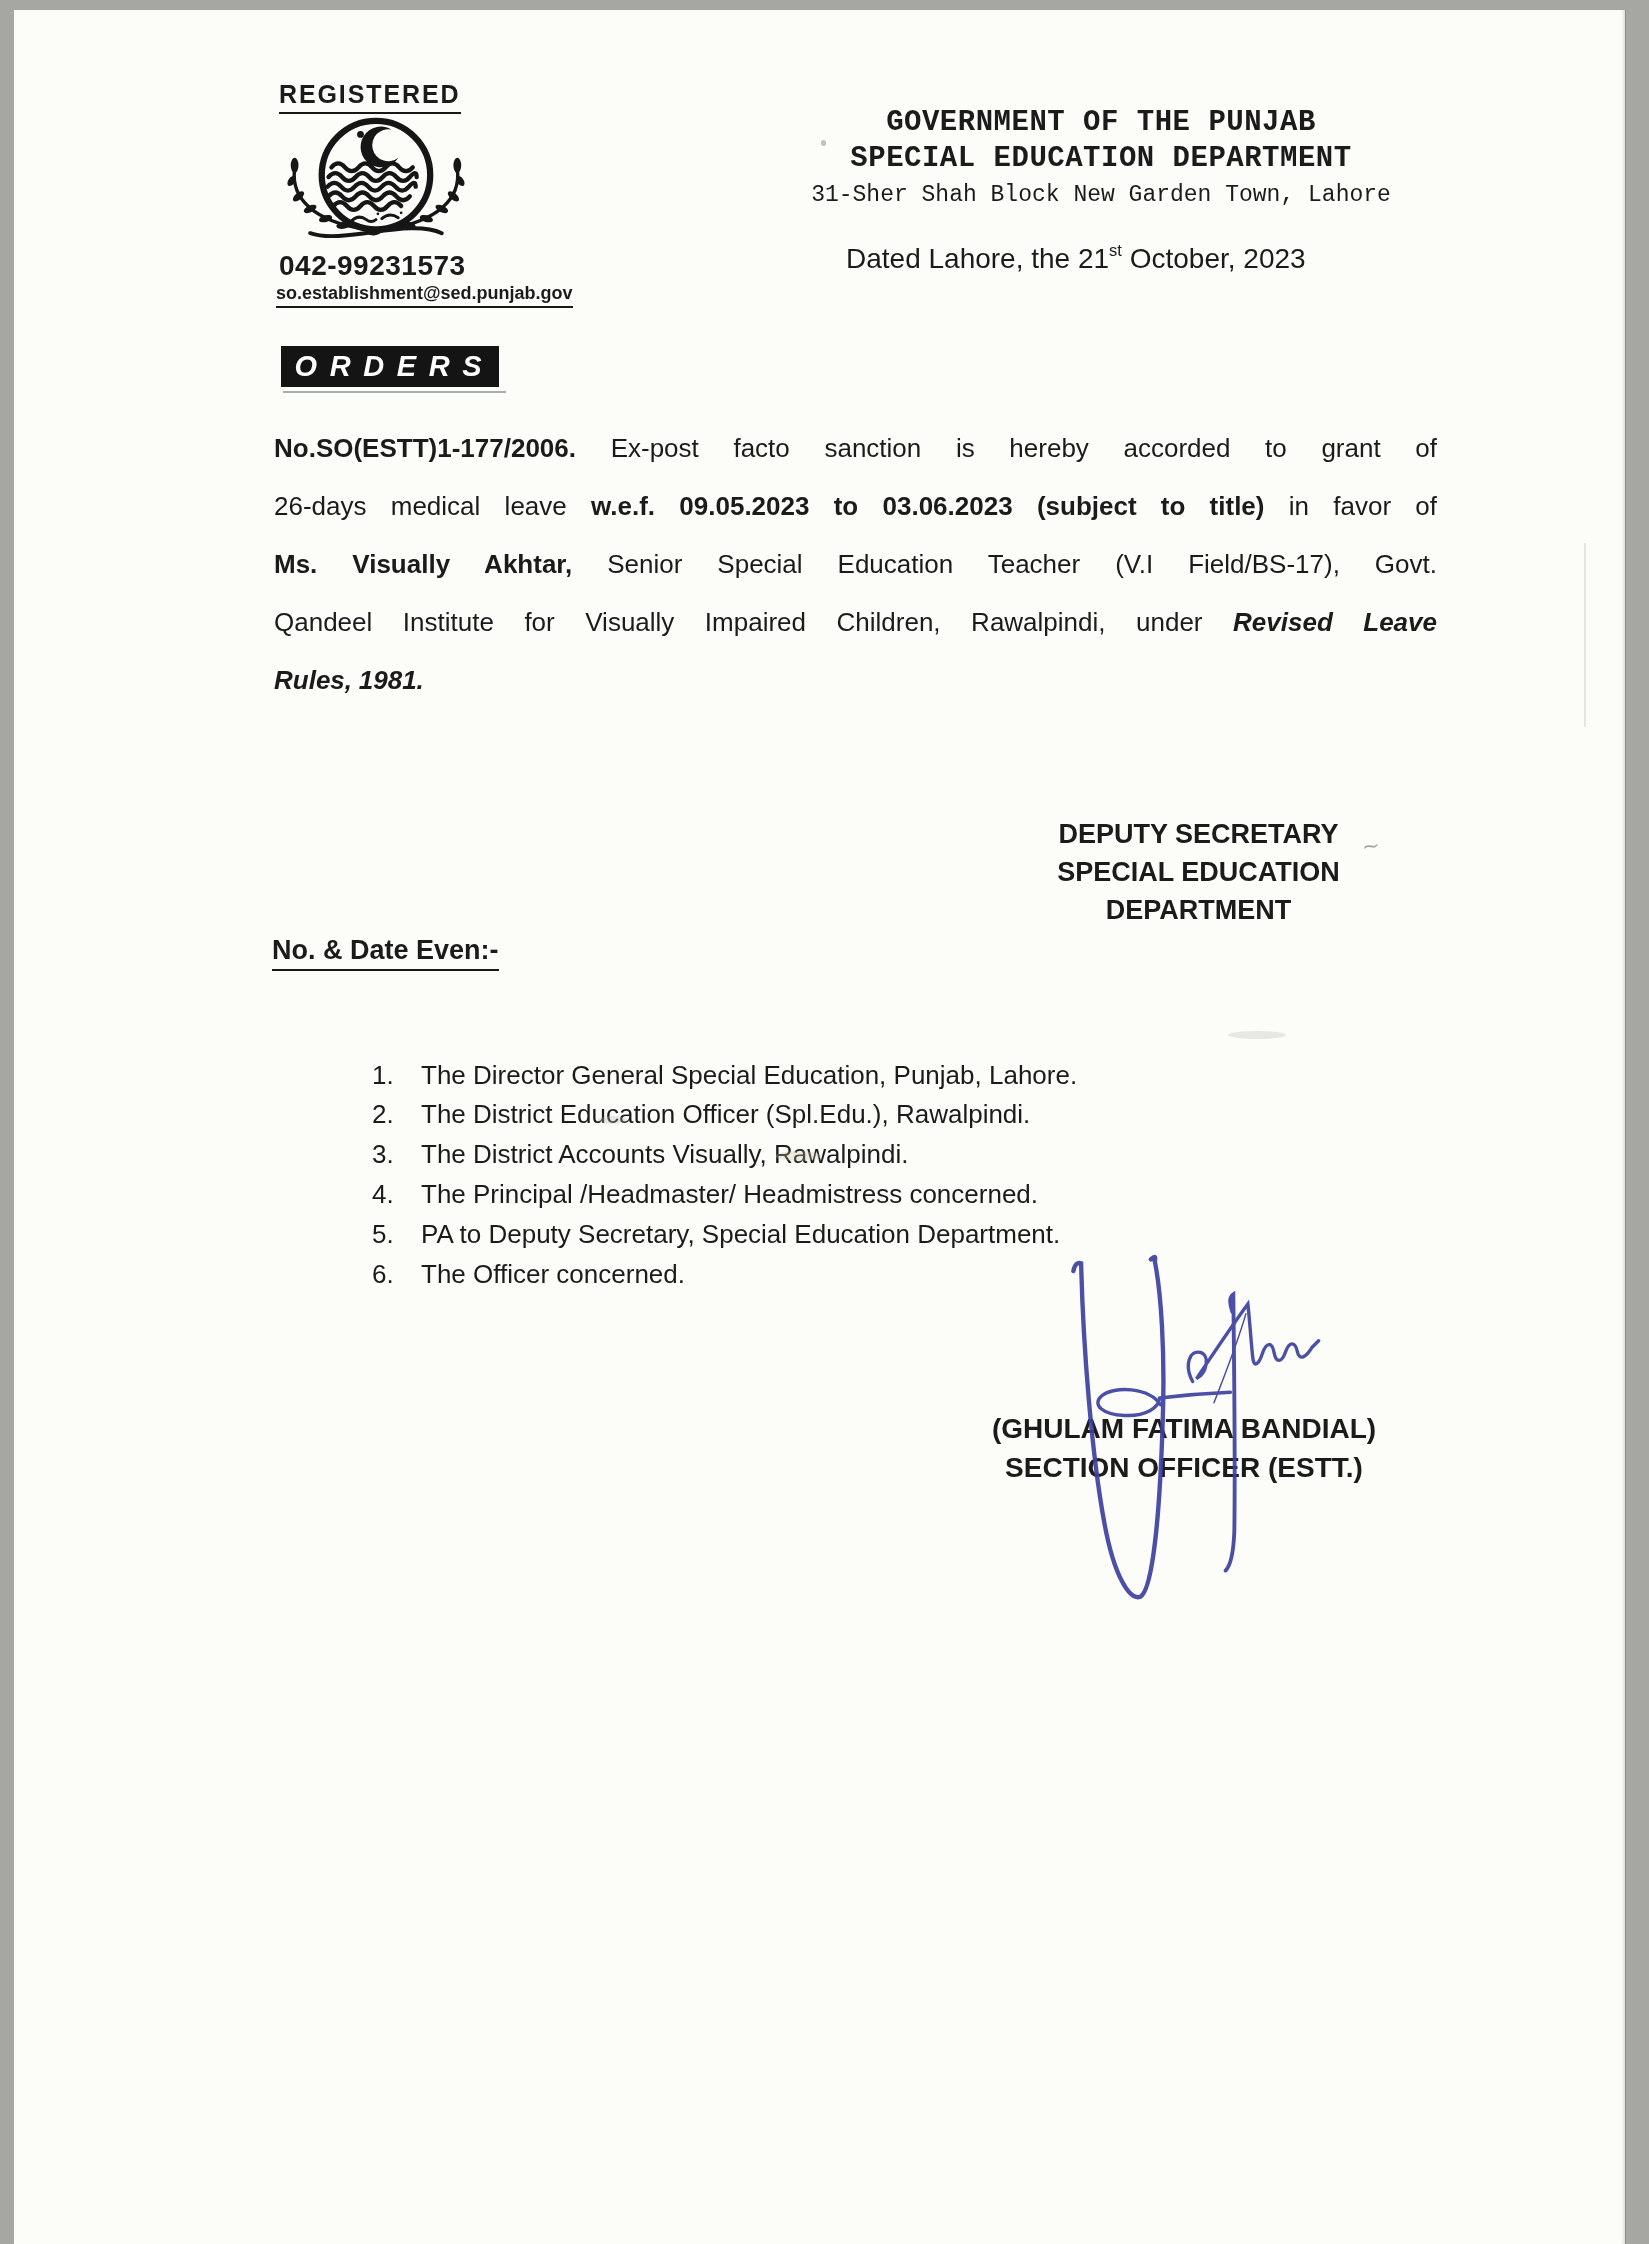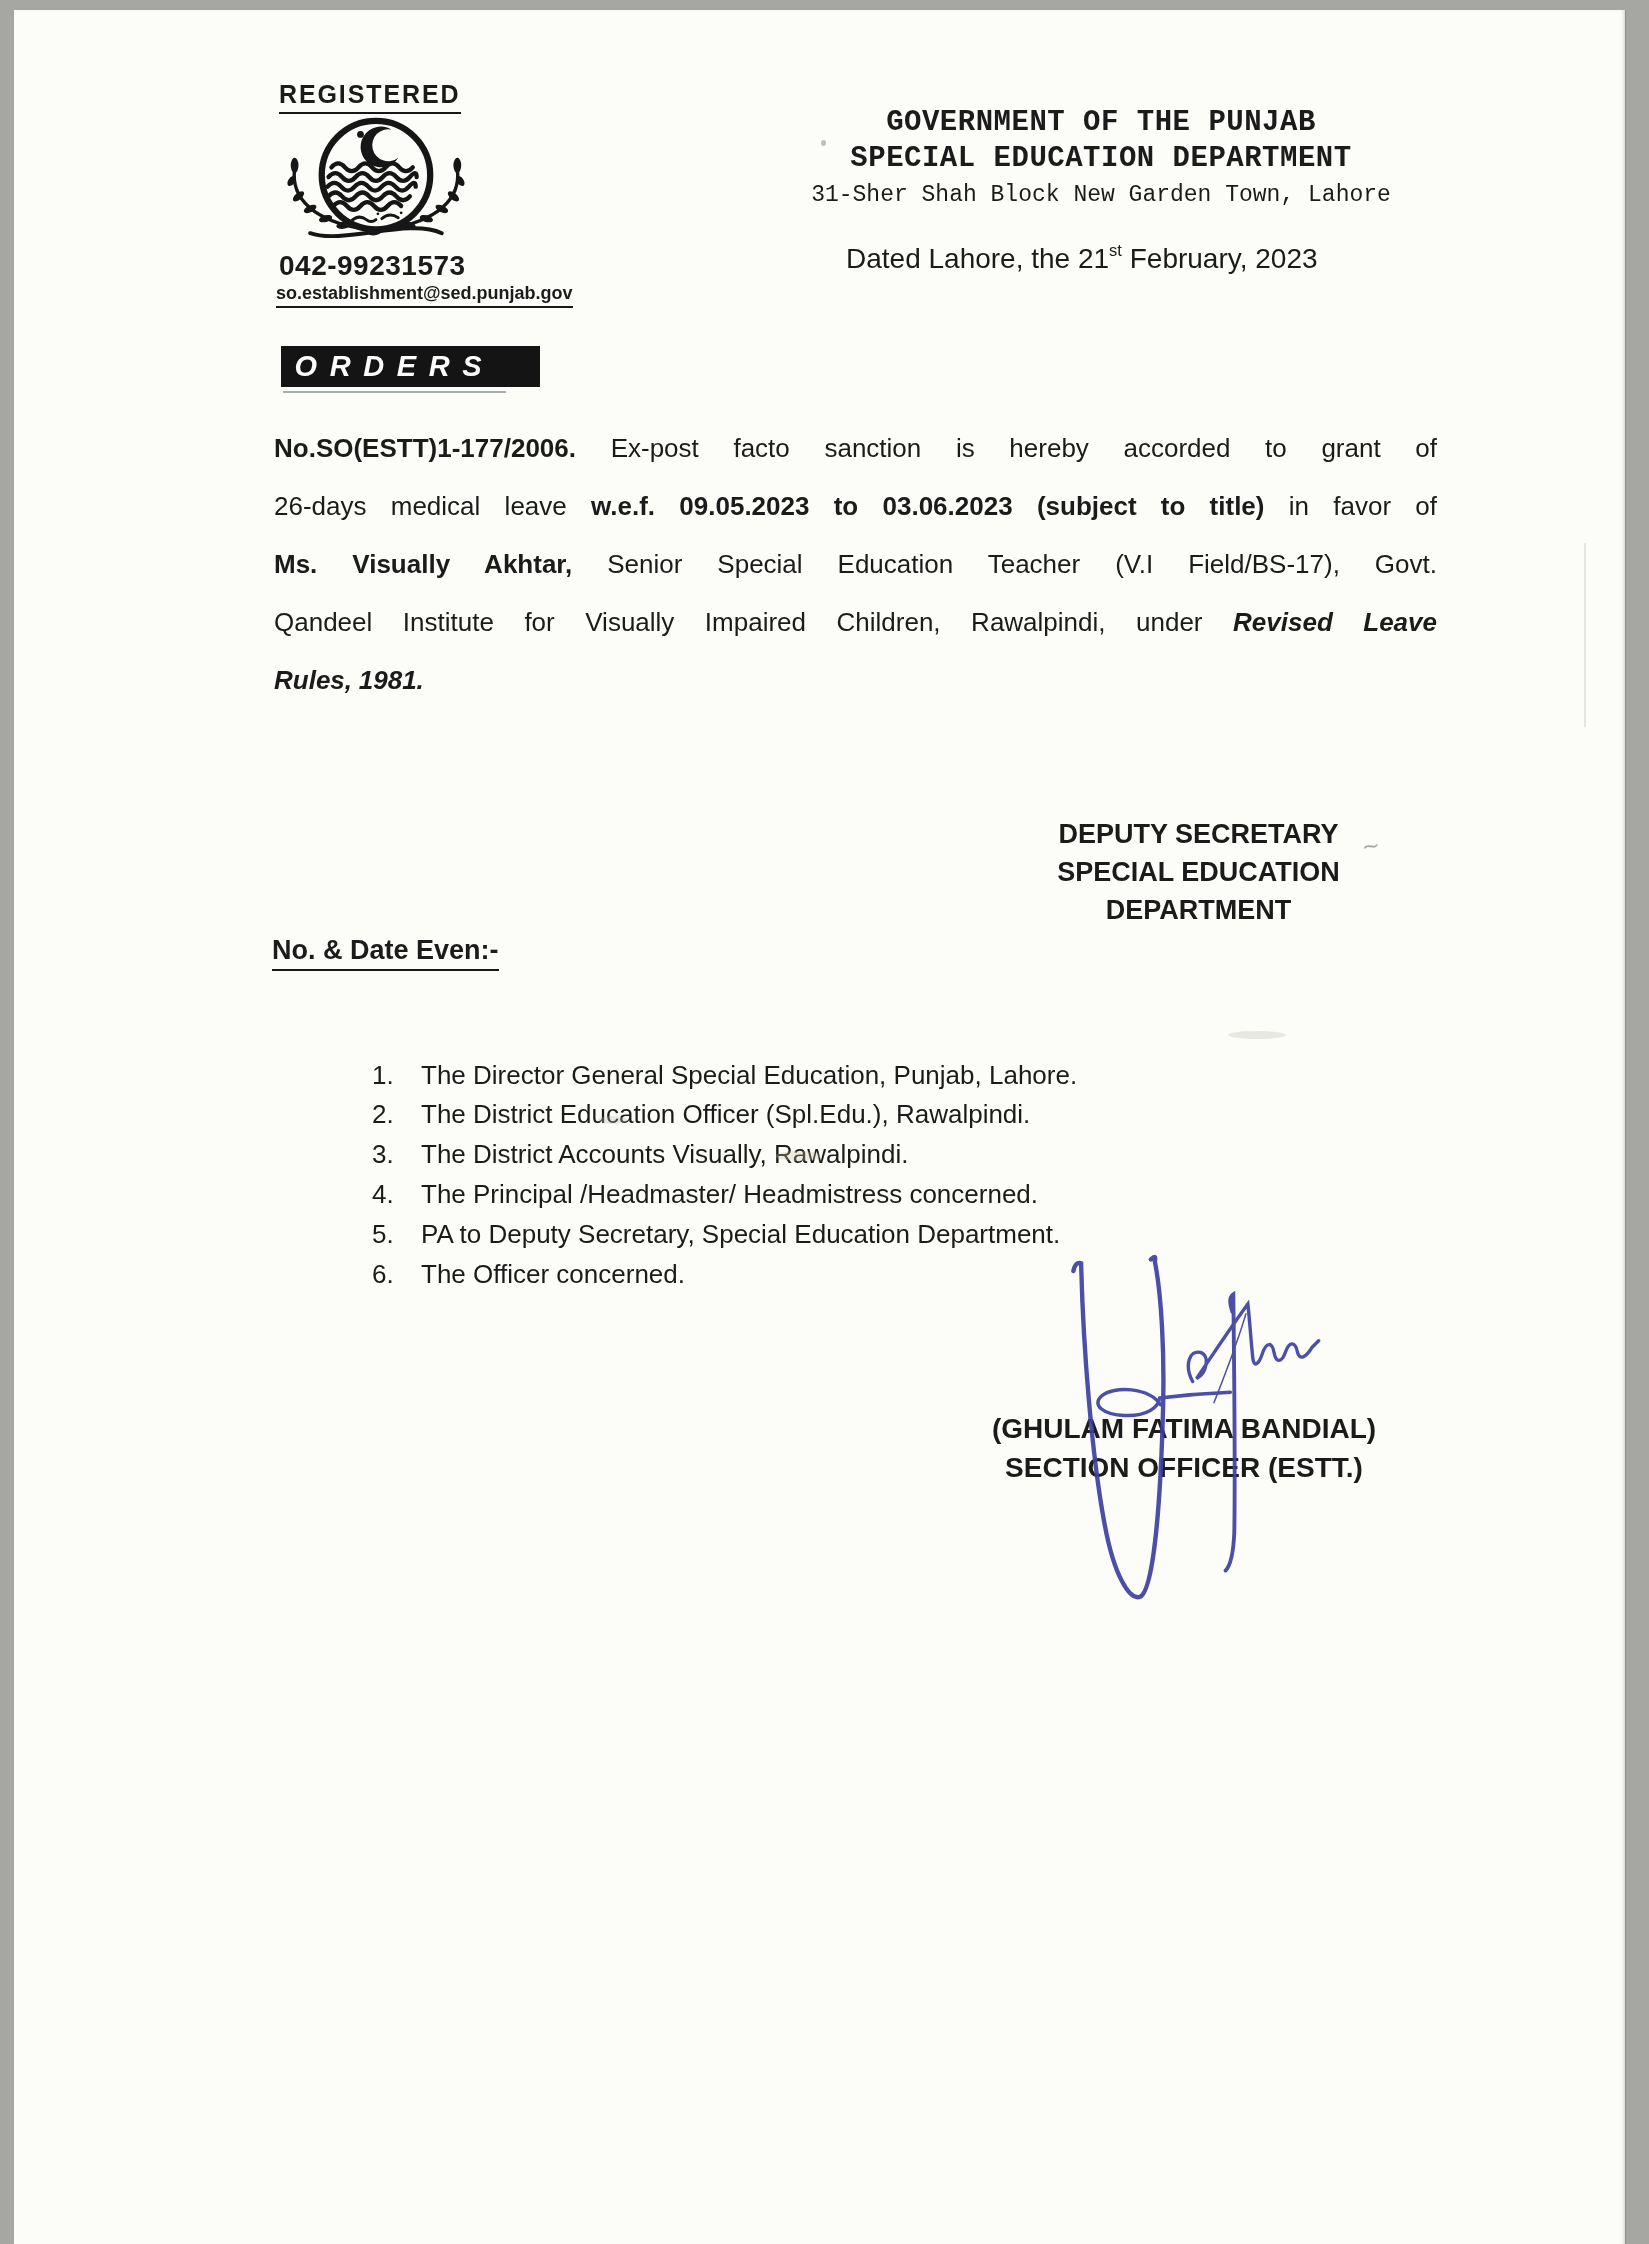--- a/index.html
+++ b/index.html
@@ -19,21 +19,21 @@
 
   
   #dept-block{left:805px;top:105px;width:592px;text-align:center;font-family:Liberation Mono, monospace;}
   #dept-line1{font-size:29px;font-weight:bold;line-height:35px;letter-spacing:0.5px;}
   #dept-line2{font-size:29px;font-weight:bold;line-height:37px;letter-spacing:0.5px;}
   #dept-address{font-size:23px;line-height:29px;margin-top:3.9px;}
   #date-line{left:846px;top:241px;font-size:28px;}
   #date-line sup{font-size:16.5px;vertical-align:11.6px;}
 
   
-  #orders-box{left:281px;top:346px;width:259px;height:41px;background:#141414;color:#fdfdfd;
+  #orders-box{left:281px;top:346px;width:218px;height:41px;background:#141414;color:#fdfdfd;
               font-style:italic;font-weight:bold;font-size:29px;line-height:41px;
               letter-spacing:12.6px;padding-left:13.6px;box-sizing:border-box;}
   #orders-underline{left:283px;top:391px;width:223px;height:1.9px;background:#8a9696;opacity:.75;}
 
   
   #order-para{left:274px;top:419px;width:1163px;font-size:26px;line-height:58px;word-spacing:-0.5px;}
   .para-line{text-align:justify;text-align-last:justify;}
   .para-line.last{text-align:left;text-align-last:left;}
   .b{font-weight:bold;}
   .bi{font-weight:bold;font-style:italic;}
@@ -118,21 +118,21 @@
   </svg>
 
   <div class="abs ink" id="phone">042-99231573</div>
   <div class="abs ink" id="email">so.establishment@sed.punjab.gov</div>
 
   <div class="abs ink" id="dept-block">
     <div id="dept-line1">GOVERNMENT OF THE PUNJAB</div>
     <div id="dept-line2">SPECIAL EDUCATION DEPARTMENT</div>
     <div id="dept-address">31-Sher Shah Block New Garden Town, Lahore</div>
   </div>
-  <div class="abs ink" id="date-line"><span>Dated Lahore, the 21</span><sup>st</sup><span> February, 2023</span></div>
+  <div class="abs ink" id="date-line"><span>Dated Lahore, the 21</span><sup>st</sup><span> October, 2023</span></div>
 
   <div class="abs" id="orders-box">ORDERS</div>
   <div class="abs" id="orders-underline"></div>
 
   <div class="abs ink" id="order-para">
     <div class="para-line"><span class="b">No.SO(ESTT)1-177/2006.</span><span> Ex-post facto sanction is hereby accorded to grant of</span></div>
     <div class="para-line"><span>26-days medical leave </span><span class="b">w.e.f. 09.05.2023 to 03.06.2023 (subject to title)</span><span> in favor of</span></div>
     <div class="para-line"><span class="b">Ms. Visually Akhtar,</span><span> Senior Special Education Teacher (V.I Field/BS-17), Govt.</span></div>
     <div class="para-line"><span>Qandeel Institute for Visually Impaired Children, Rawalpindi, under </span><span class="bi">Revised Leave</span></div>
     <div class="para-line last"><span class="bi">Rules, 1981.</span></div>

